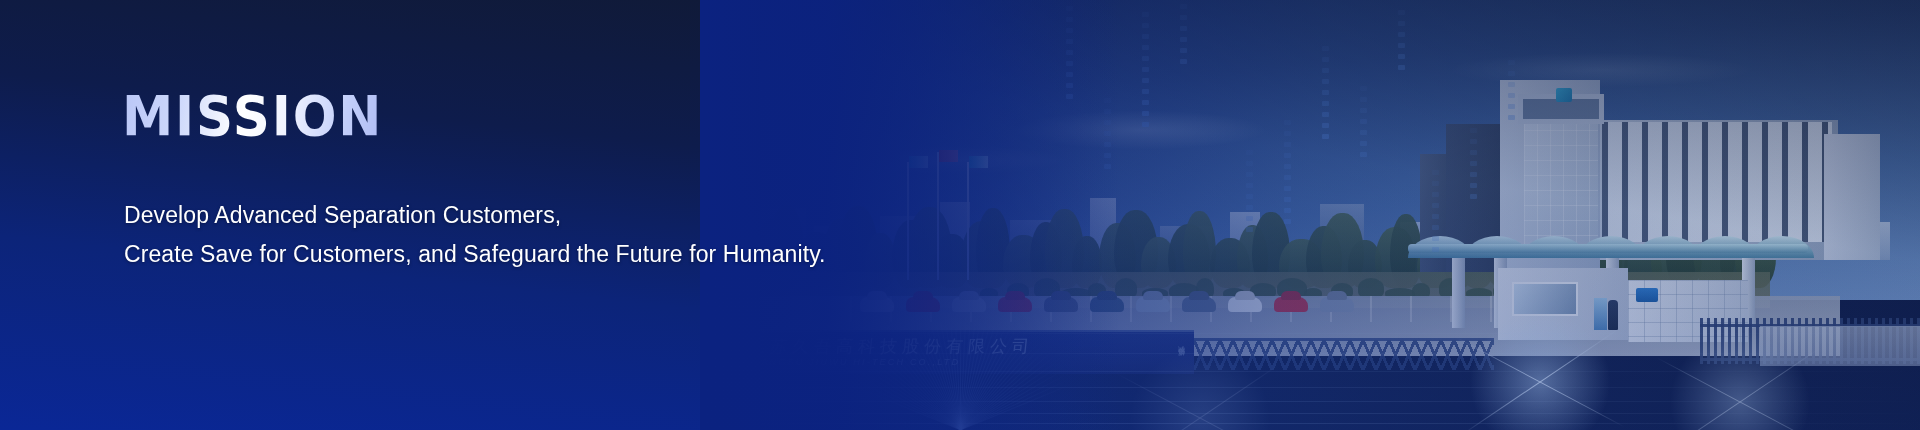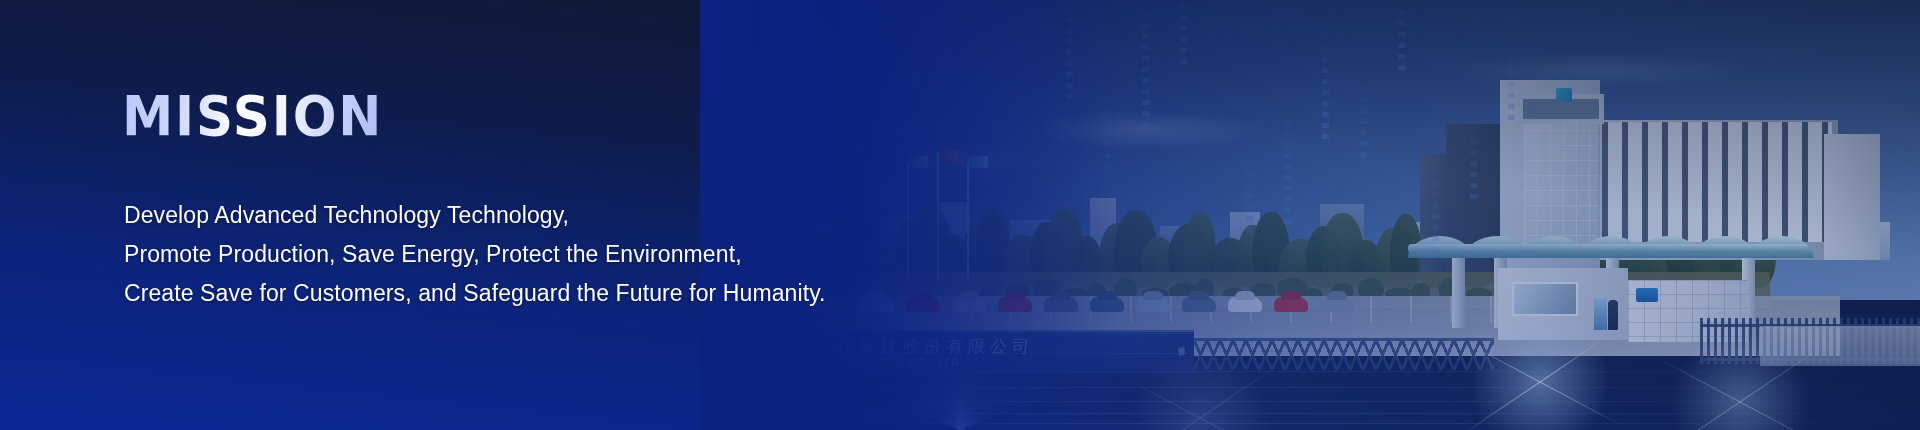--- a/index.html
+++ b/index.html
@@ -746,18 +746,17 @@
   </div>
 
   <div class="scrim"></div>
   <div class="scrim2"></div>
   <div class="scrim3"></div>
   <div class="scrim3fade"></div>
 
   <div class="content">
     <div class="title">MISSION</div>
     <div class="lines">
-      <div class="line">Develop Advanced Technology Technology,</div>
-      <div class="line">Promote Production, Save Energy, Protect the Environment,</div>
+      <div class="line">Develop Advanced Separation Customers,</div>
       <div class="line">Create Save for Customers, and Safeguard the Future for Humanity.</div>
     </div>
   </div>
 </div>
 
 </body></html>

